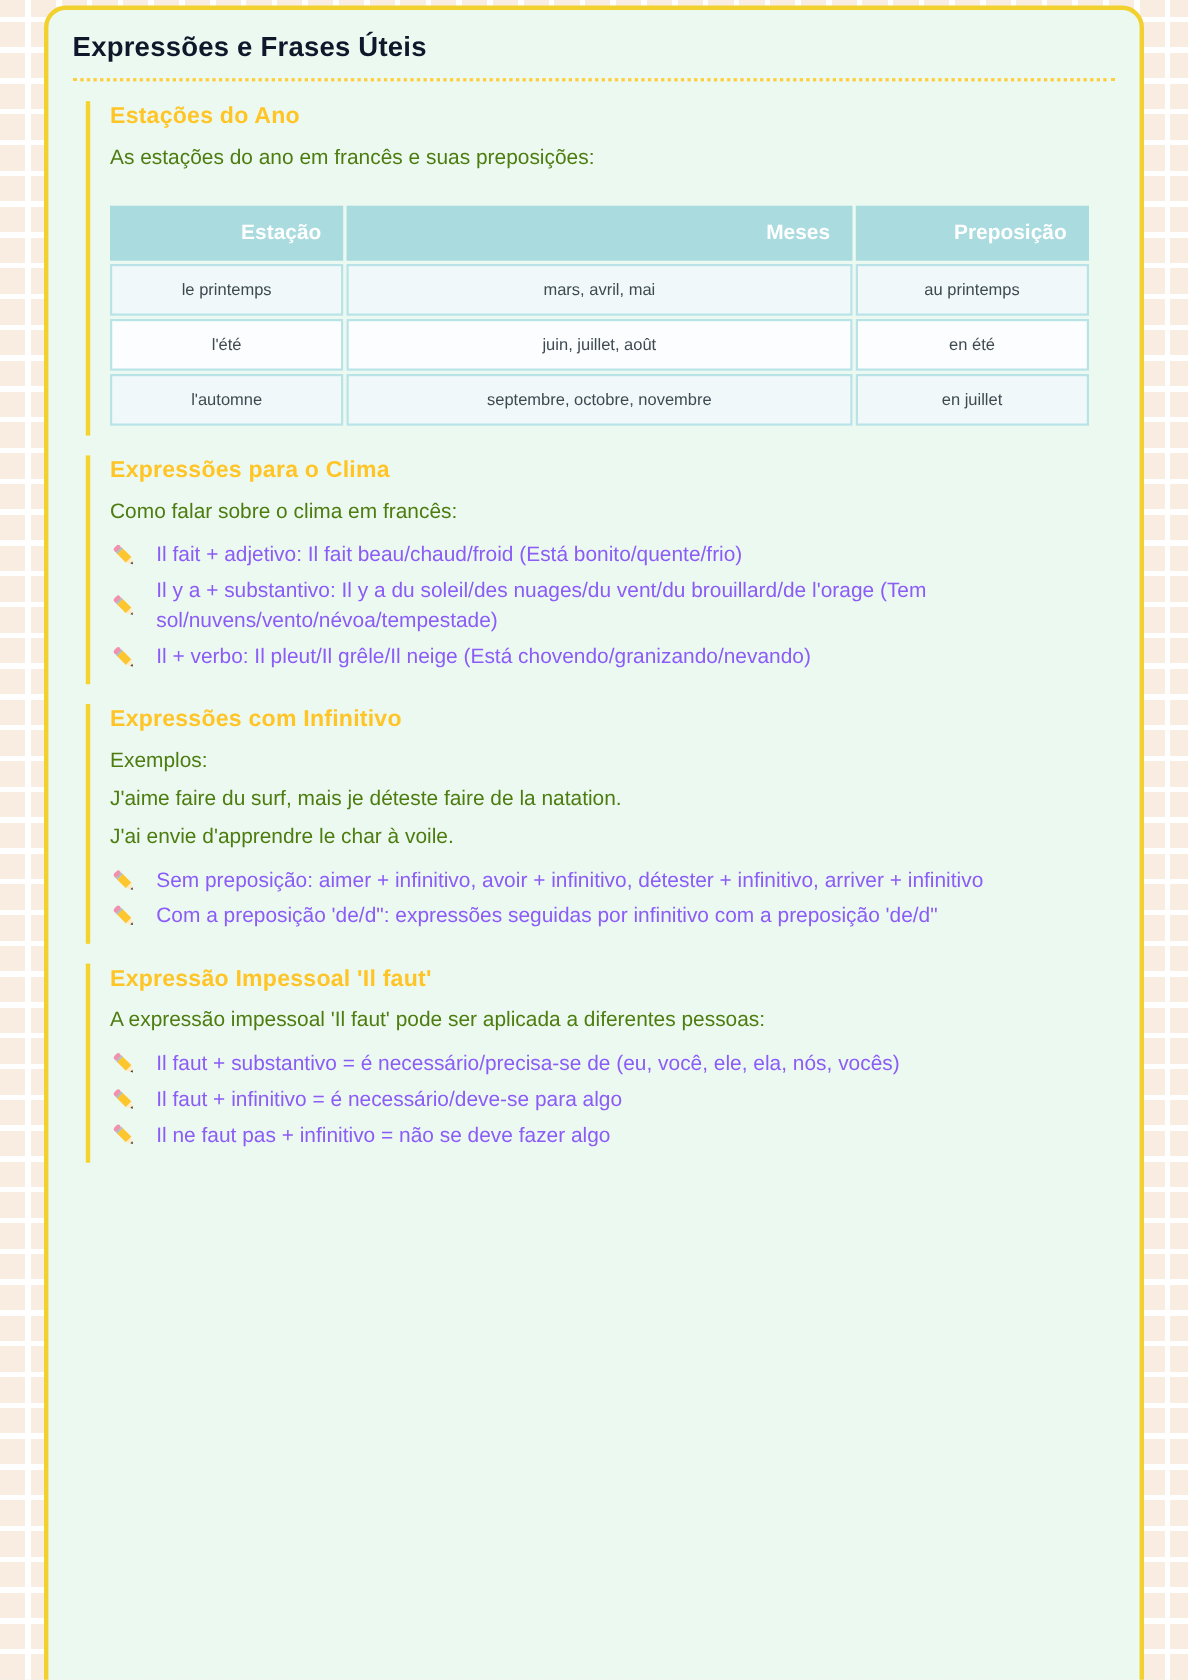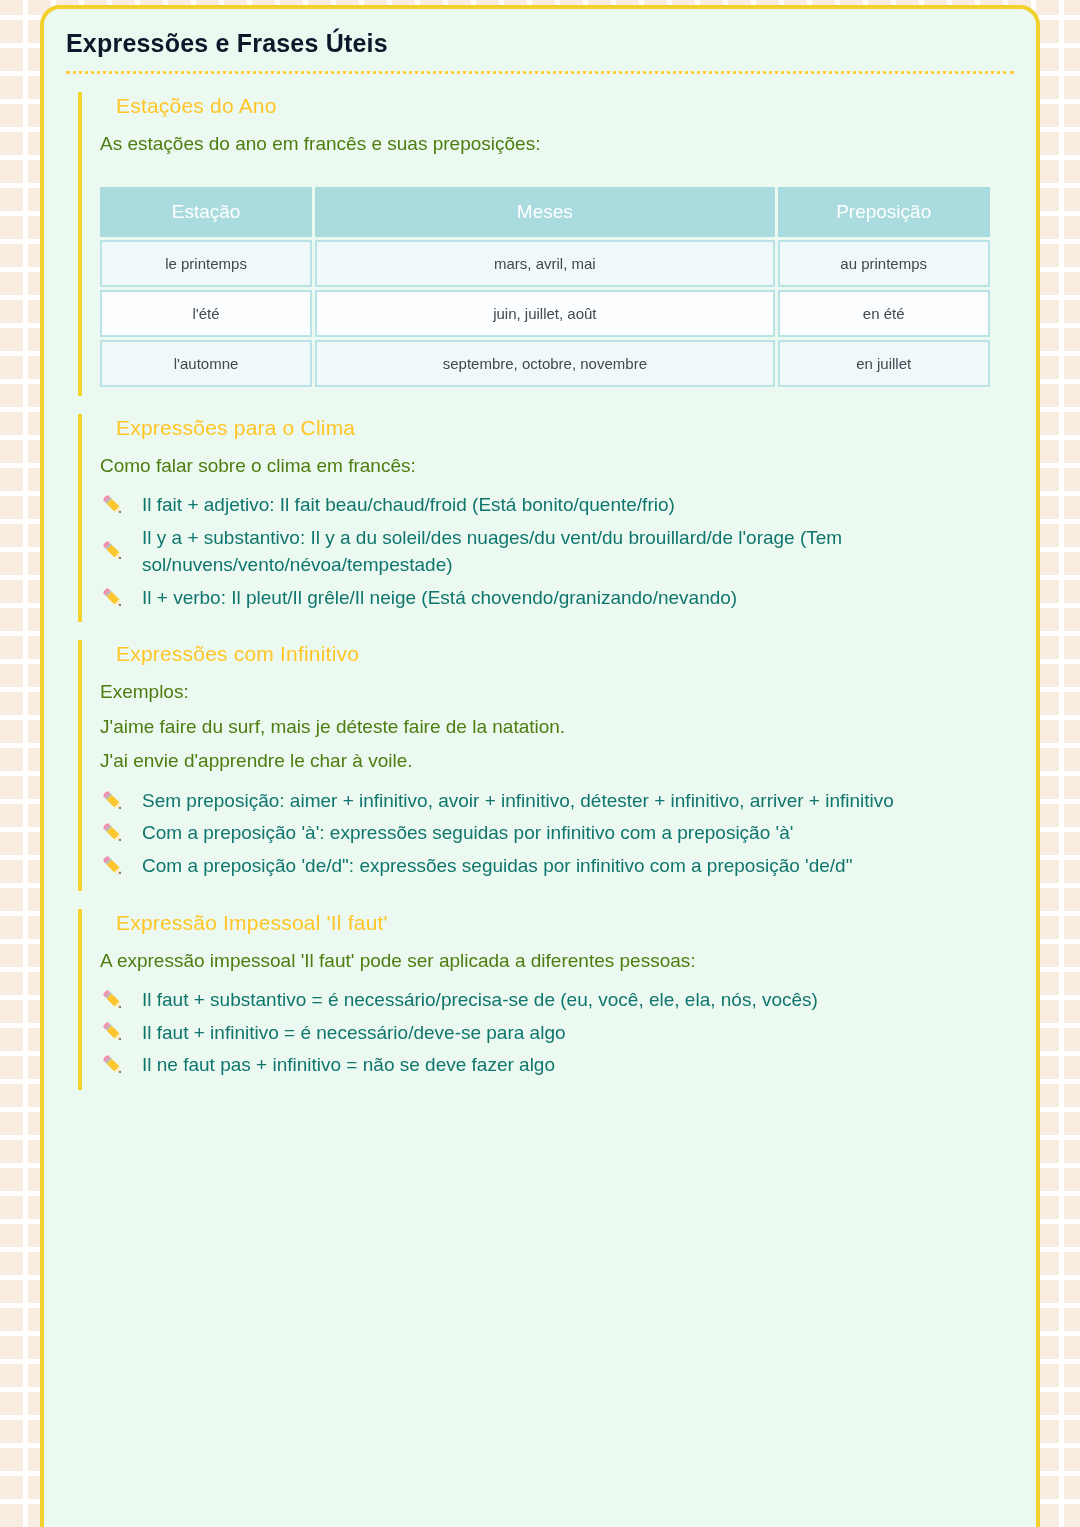--- a/index.html
+++ b/index.html
@@ -37,44 +37,44 @@
     padding-bottom: 13px;
     border-bottom: 3px dotted #ffce3d;
     letter-spacing: 0.2px;
   }
   .sec {
     margin: 18px 0 16px 12px;
     border-left: 4px solid #f6d22d;
     padding: 2px 0 6px 18px;
   }
   .sec h2 {
-    margin: 0 0 12px 16px;
+    margin: 0 0 12px 0;
     font-size: 21px;
-    font-weight: normal;
+    font-weight: bold;
     color: #ffc527;
     letter-spacing: 0.2px;
   }
   .sec p {
     margin: 7px 0;
     font-size: 19px;
     line-height: 1.45;
     color: #4d7c0f;
   }
   table.seasons {
     border-collapse: separate;
     border-spacing: 3px;
     width: 98%;
     margin-top: 26px;
     margin-left: -3px;
   }
   table.seasons th {
     background: #a9dbdf;
     color: #ffffff;
-    text-align: center;
-    font-weight: normal;
+    text-align: right;
+    font-weight: bold;
     font-size: 19px;
     padding: 14px 20px;
   }
   table.seasons td {
     border: 2px solid #b9e3e7;
     text-align: center;
     font-size: 15px;
     color: #3e4a50;
     padding: 13px 10px;
   }
@@ -92,21 +92,21 @@
   }
   .bullet .pencil {
     flex: 0 0 26px;
     width: 26px;
     height: 26px;
   }
   .bullet .pencil svg { width: 26px; height: 26px; display: block; }
   .bullet .txt {
     font-size: 19px;
     line-height: 1.45;
-    color: #0f766e;
+    color: #8b5cf6;
   }
 </style>
 </head>
 <body>
 
 <div class="card">
 
   <h1 class="page-title">Expressões e Frases Úteis</h1>
 
   <section class="sec">
@@ -219,34 +219,20 @@
           <svg viewBox="0 0 24 24">
               <g transform="rotate(45 12 12)">
                 <rect x="1.5" y="8.7" width="4.2" height="6.6" rx="2" fill="#f291ad"></rect>
                 <rect x="5.2" y="8.7" width="2" height="6.6" fill="#b0bec5"></rect>
                 <rect x="7" y="8.7" width="10.2" height="6.6" fill="#fdc62e"></rect>
                 <path d="M17 8.7 L22.4 12 L17 15.3 Z" fill="#ffecc7"></path>
                 <path d="M20.4 10.8 L22.4 12 L20.4 13.2 Z" fill="#4b3a33"></path>
               </g>
             </svg>
         </span>
-        <span class="txt">Com a preposição 'à': expressões seguidas por infinitivo com a preposição 'à'</span>
-      </div>
-      <div class="bullet">
-        <span class="pencil">
-          <svg viewBox="0 0 24 24">
-              <g transform="rotate(45 12 12)">
-                <rect x="1.5" y="8.7" width="4.2" height="6.6" rx="2" fill="#f291ad"></rect>
-                <rect x="5.2" y="8.7" width="2" height="6.6" fill="#b0bec5"></rect>
-                <rect x="7" y="8.7" width="10.2" height="6.6" fill="#fdc62e"></rect>
-                <path d="M17 8.7 L22.4 12 L17 15.3 Z" fill="#ffecc7"></path>
-                <path d="M20.4 10.8 L22.4 12 L20.4 13.2 Z" fill="#4b3a33"></path>
-              </g>
-            </svg>
-        </span>
         <span class="txt">Com a preposição 'de/d": expressões seguidas por infinitivo com a preposição 'de/d"</span>
       </div>
     </div>
   </section>
 
   <section class="sec">
     <h2>Expressão Impessoal 'Il faut'</h2>
     <p>A expressão impessoal 'Il faut' pode ser aplicada a diferentes pessoas:</p>
     <div class="bullets">
       <div class="bullet">

